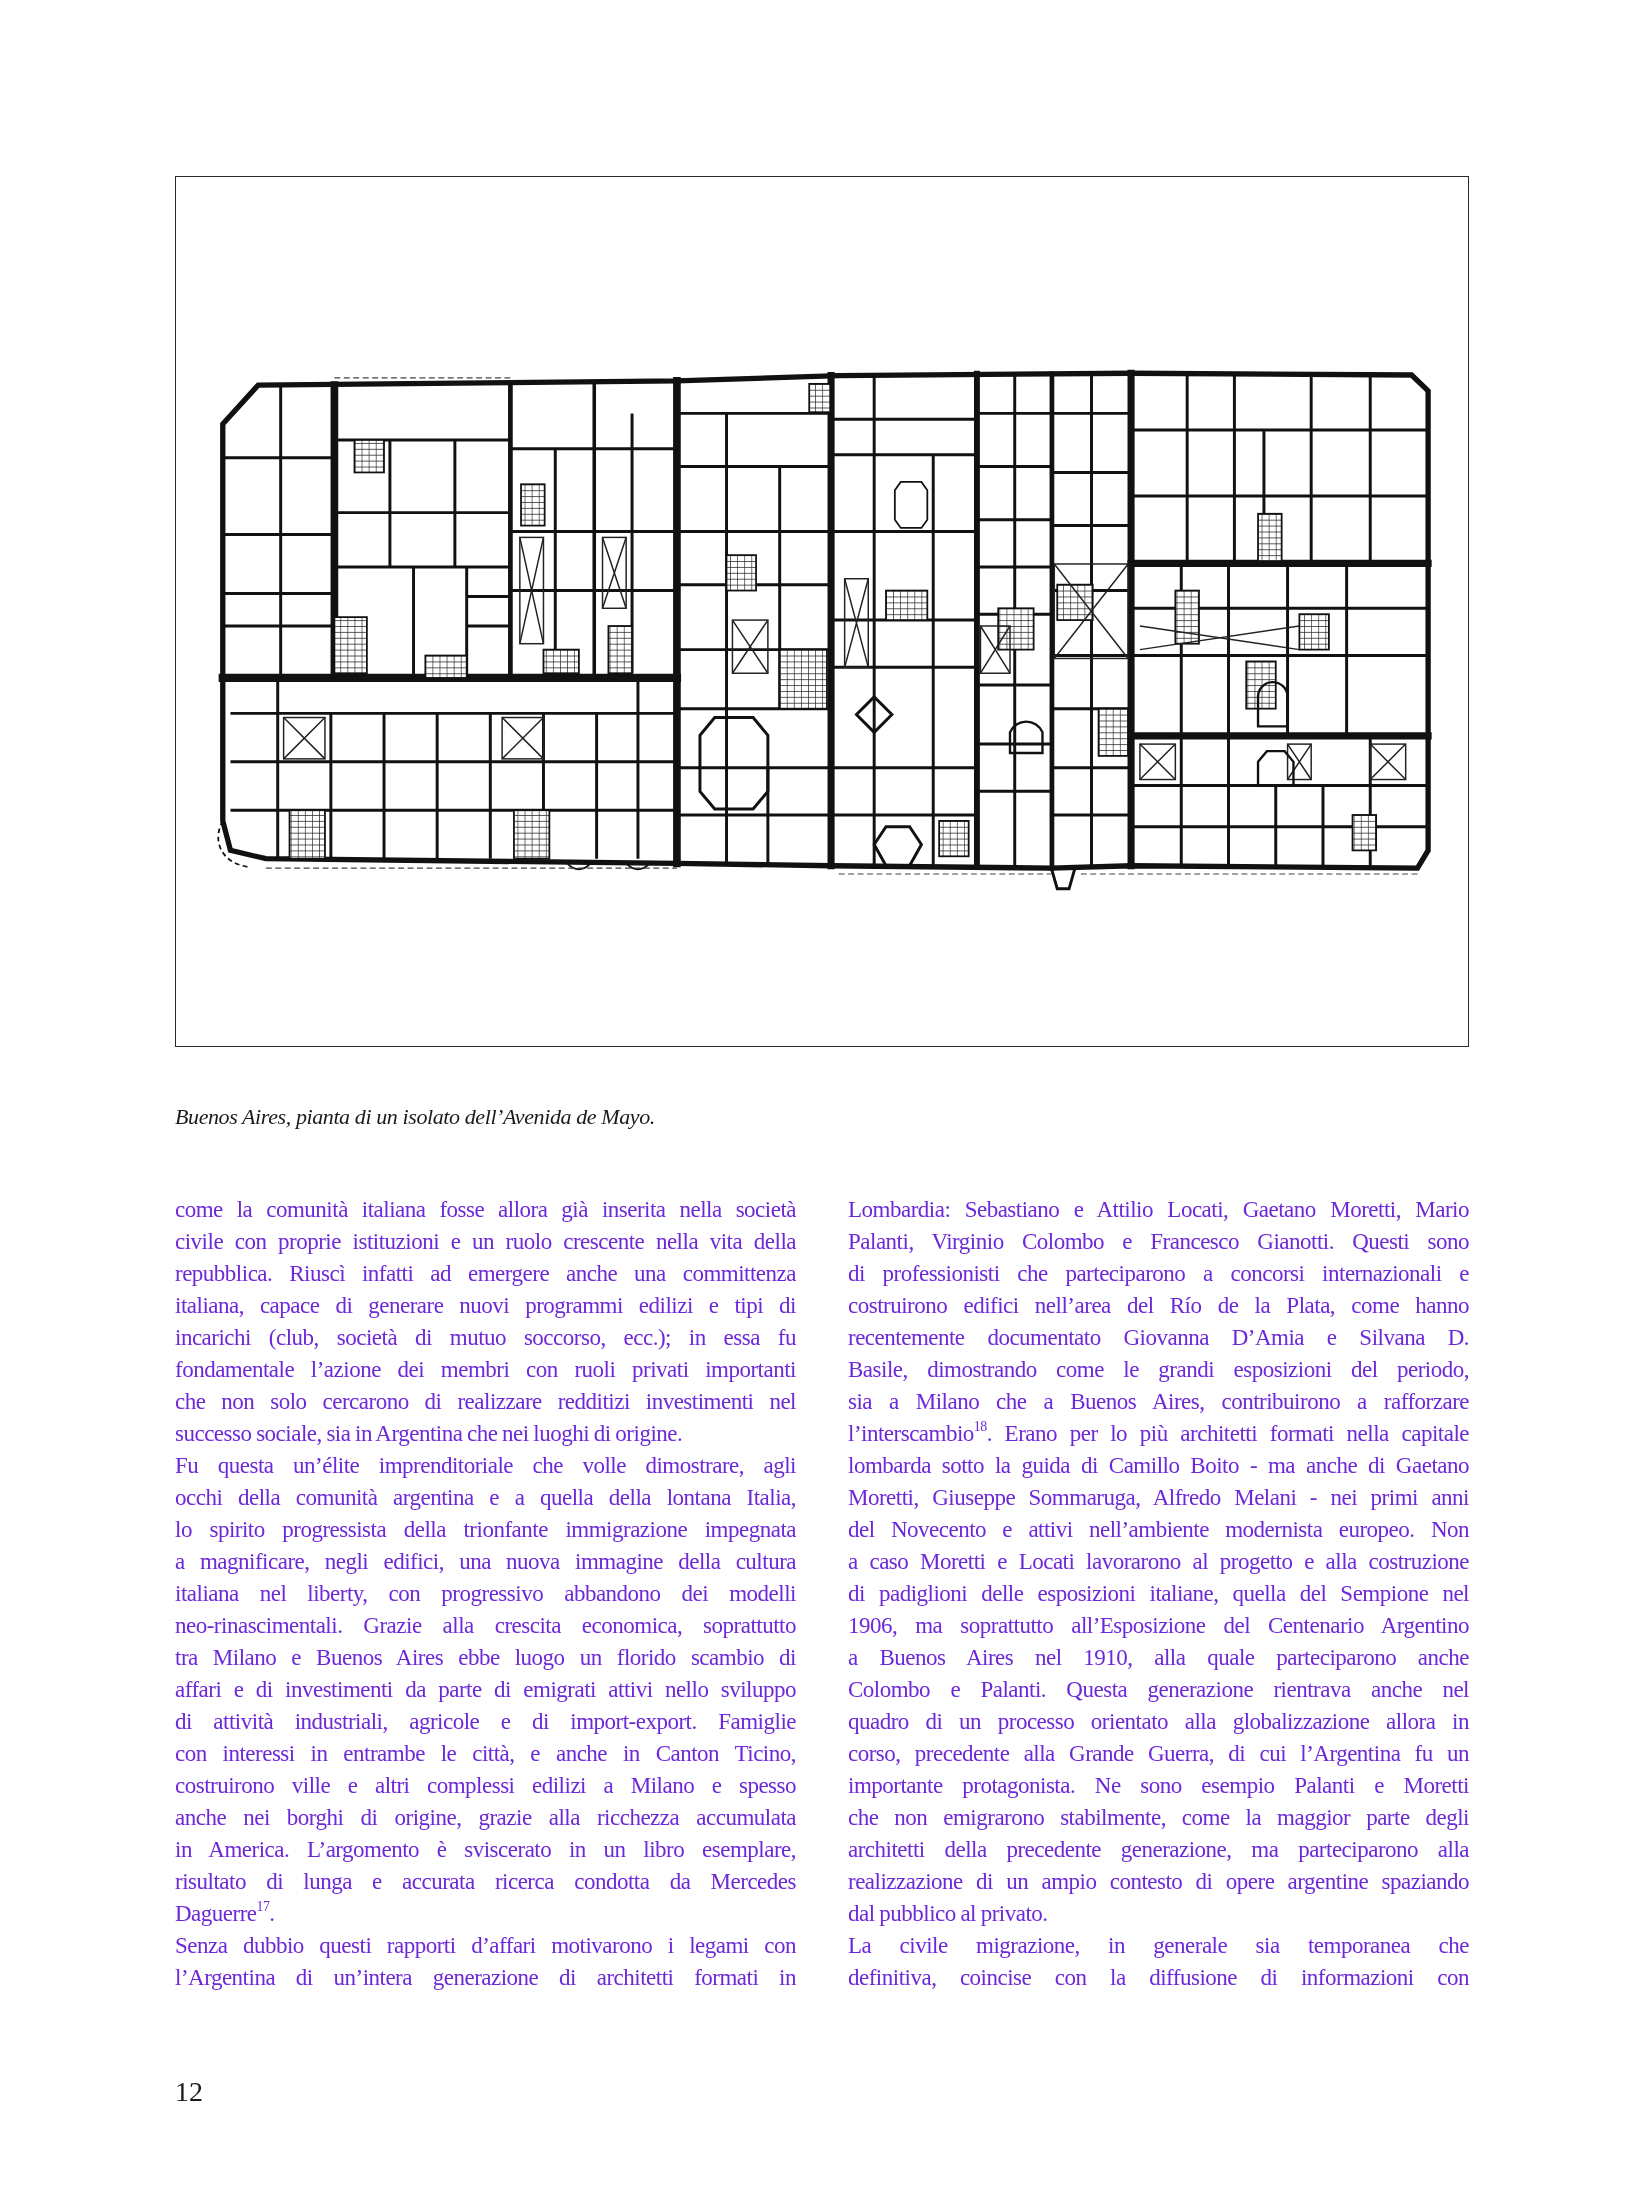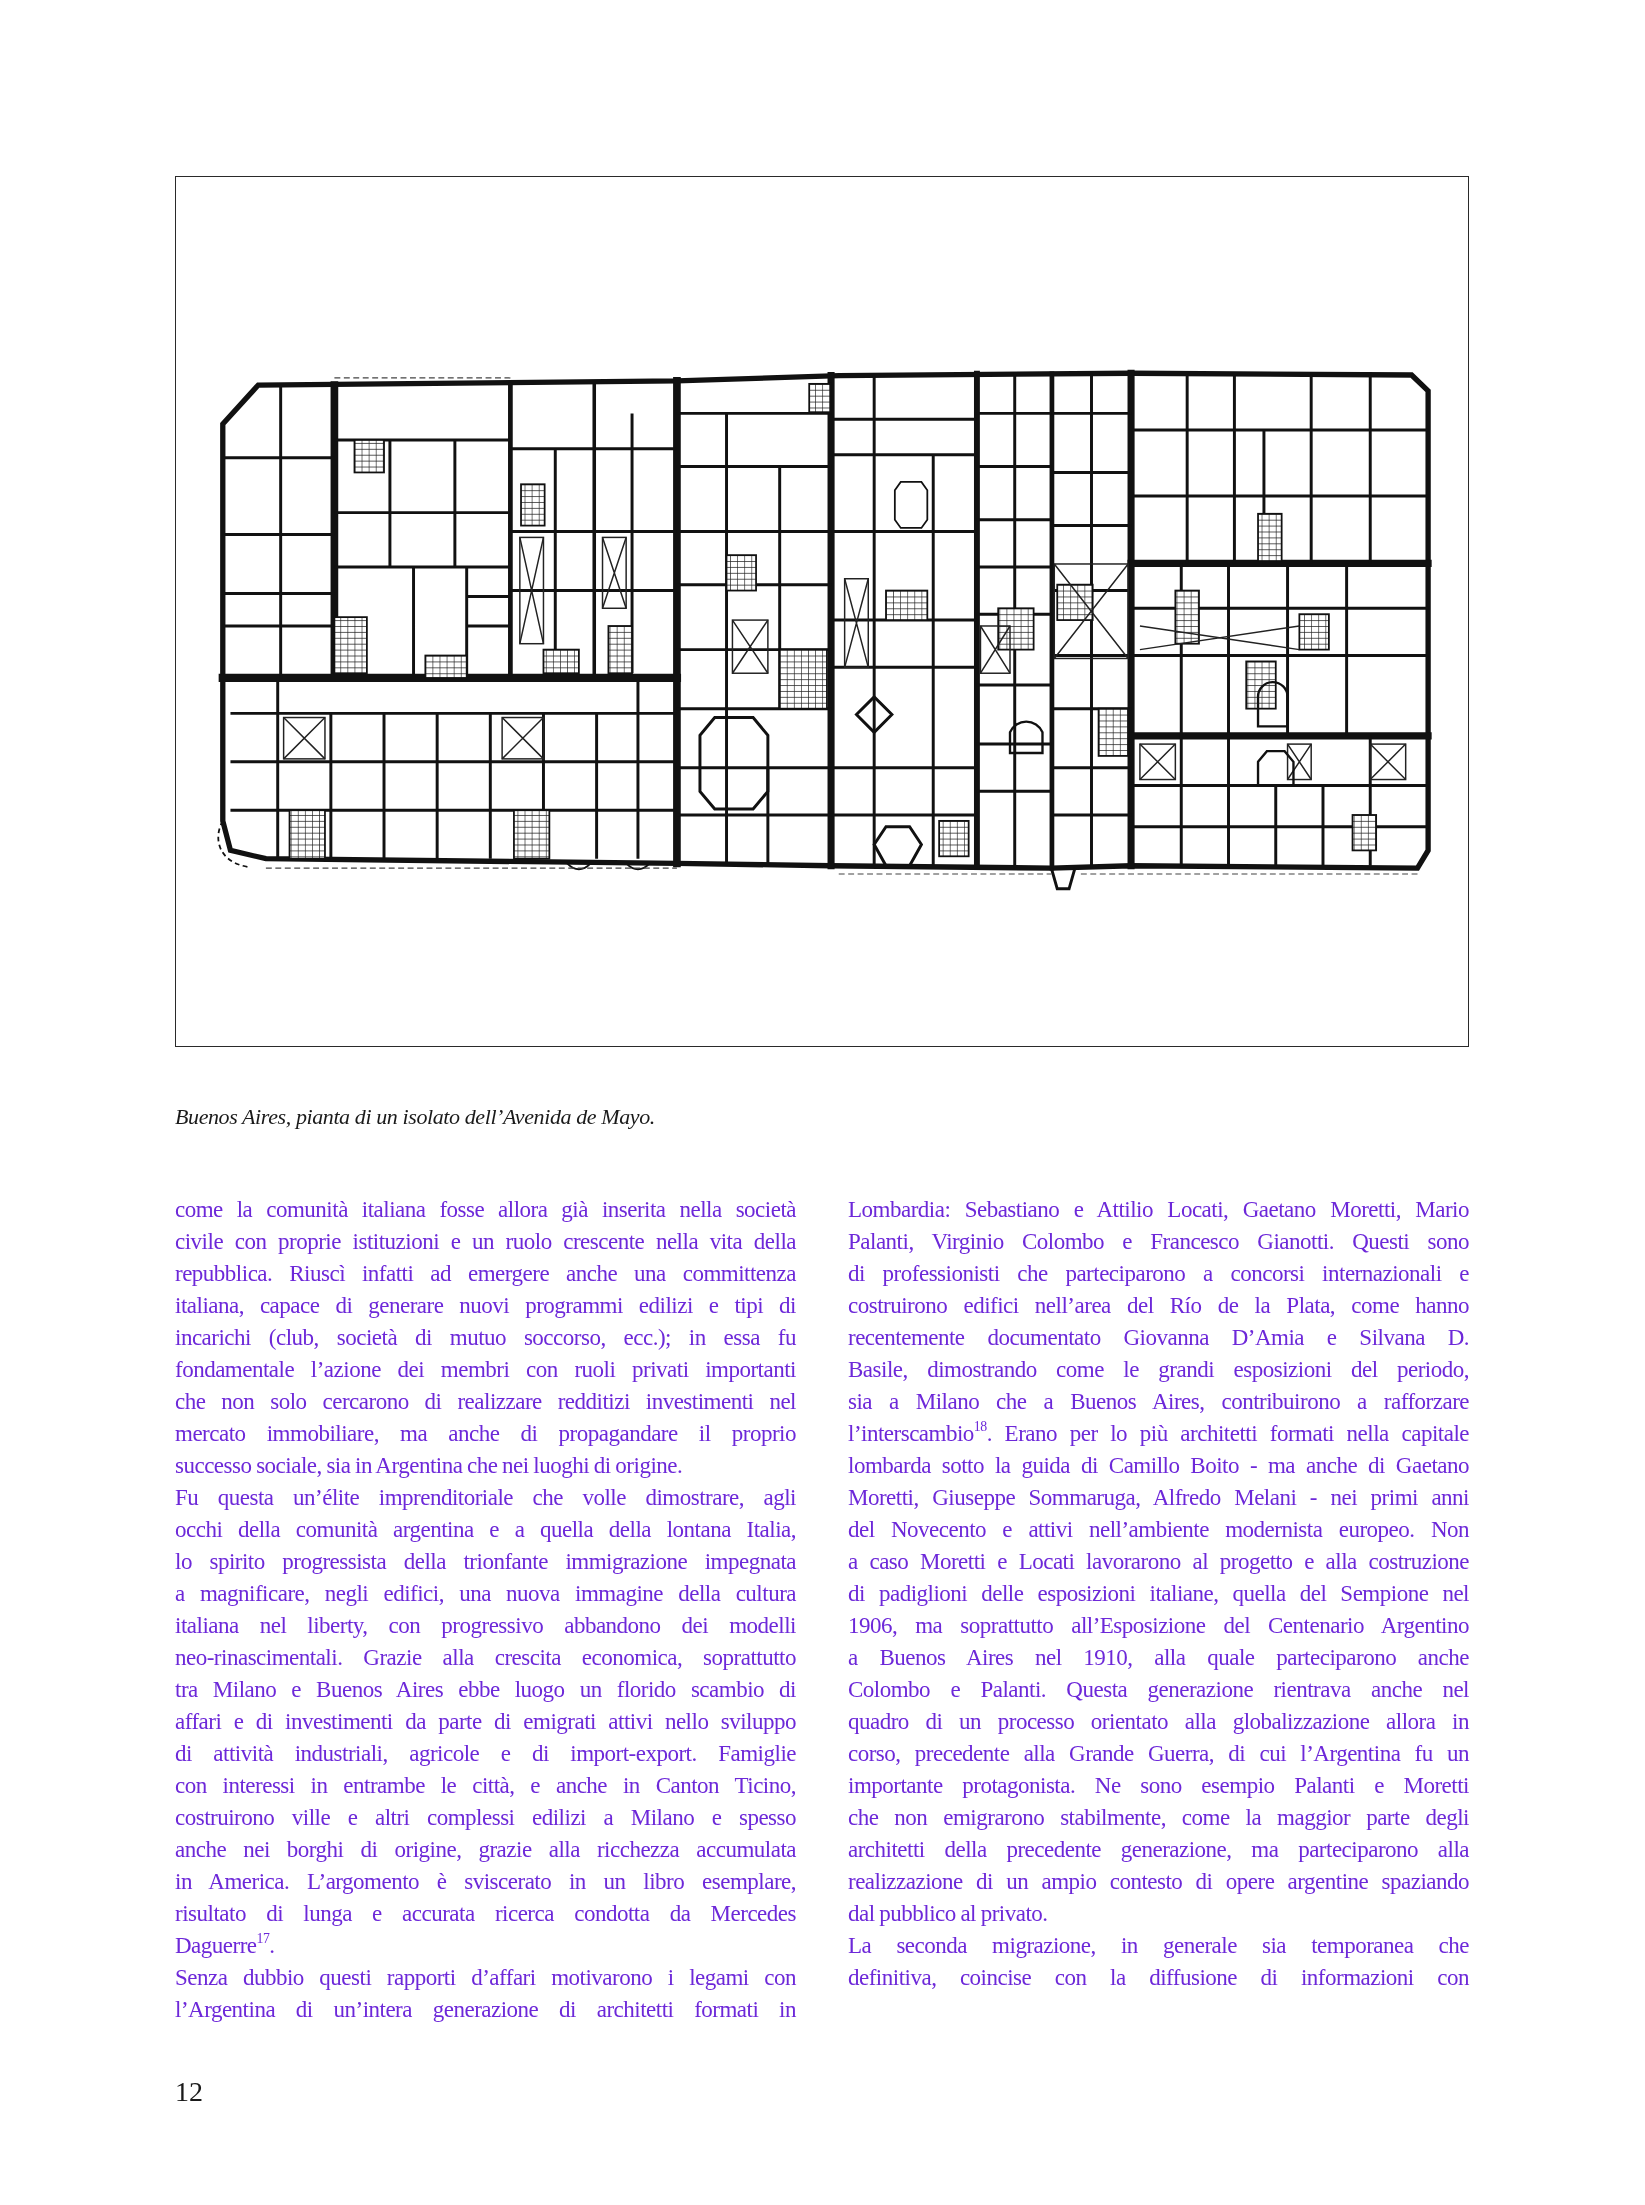--- a/index.html
+++ b/index.html
@@ -152,21 +152,20 @@
 <div class="caption">Buenos Aires, pianta di un isolato dell’Avenida de Mayo.</div>
 
 <div class="column col-left" id="col-left">
     <span class="line">come la comunità italiana fosse allora già inserita nella società</span>
     <span class="line">civile con proprie istituzioni e un ruolo crescente nella vita della</span>
     <span class="line">repubblica. Riuscì infatti ad emergere anche una committenza</span>
     <span class="line">italiana, capace di generare nuovi programmi edilizi e tipi di</span>
     <span class="line">incarichi (club, società di mutuo soccorso, ecc.); in essa fu</span>
     <span class="line">fondamentale l’azione dei membri con ruoli privati importanti</span>
     <span class="line">che non solo cercarono di realizzare redditizi investimenti nel</span>
-    <span class="line">mercato immobiliare, ma anche di propagandare il proprio</span>
     <span class="line last">successo sociale, sia in Argentina che nei luoghi di origine.</span>
     <span class="line">Fu questa un’élite imprenditoriale che volle dimostrare, agli</span>
     <span class="line">occhi della comunità argentina e a quella della lontana Italia,</span>
     <span class="line">lo spirito progressista della trionfante immigrazione impegnata</span>
     <span class="line">a magnificare, negli edifici, una nuova immagine della cultura</span>
     <span class="line">italiana nel liberty, con progressivo abbandono dei modelli</span>
     <span class="line">neo-rinascimentali. Grazie alla crescita economica, soprattutto</span>
     <span class="line">tra Milano e Buenos Aires ebbe luogo un florido scambio di</span>
     <span class="line">affari e di investimenti da parte di emigrati attivi nello sviluppo</span>
     <span class="line">di attività industriali, agricole e di import-export. Famiglie</span>
@@ -196,18 +195,18 @@
     <span class="line">1906, ma soprattutto all’Esposizione del Centenario Argentino</span>
     <span class="line">a Buenos Aires nel 1910, alla quale parteciparono anche</span>
     <span class="line">Colombo e Palanti. Questa generazione rientrava anche nel</span>
     <span class="line">quadro di un processo orientato alla globalizzazione allora in</span>
     <span class="line">corso, precedente alla Grande Guerra, di cui l’Argentina fu un</span>
     <span class="line">importante protagonista. Ne sono esempio Palanti e Moretti</span>
     <span class="line">che non emigrarono stabilmente, come la maggior parte degli</span>
     <span class="line">architetti della precedente generazione, ma parteciparono alla</span>
     <span class="line">realizzazione di un ampio contesto di opere argentine spaziando</span>
     <span class="line last">dal pubblico al privato.</span>
-    <span class="line">La seconda migrazione, in generale sia temporanea che</span>
+    <span class="line">La civile migrazione, in generale sia temporanea che</span>
     <span class="line">definitiva, coincise con la diffusione di informazioni con</span>
   </div>
 
 <div class="page-number">12</div>
 
 
 </body></html>

